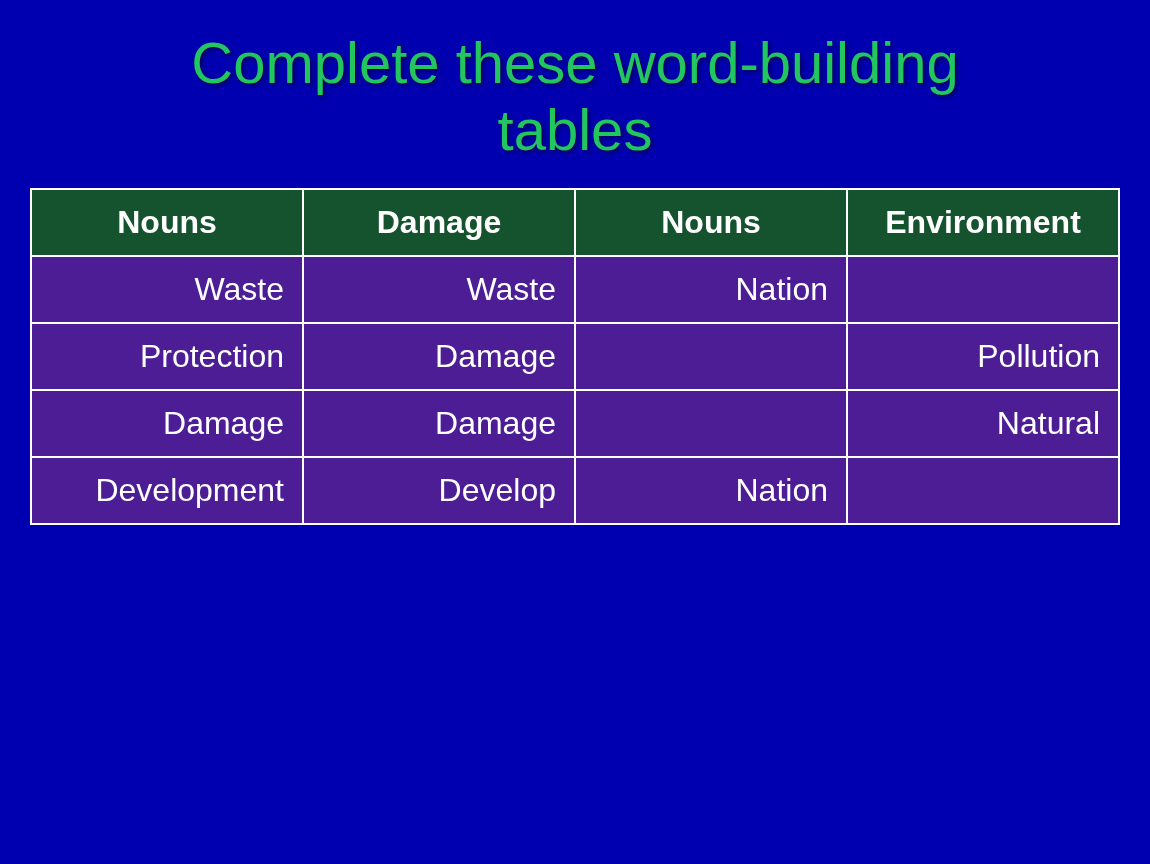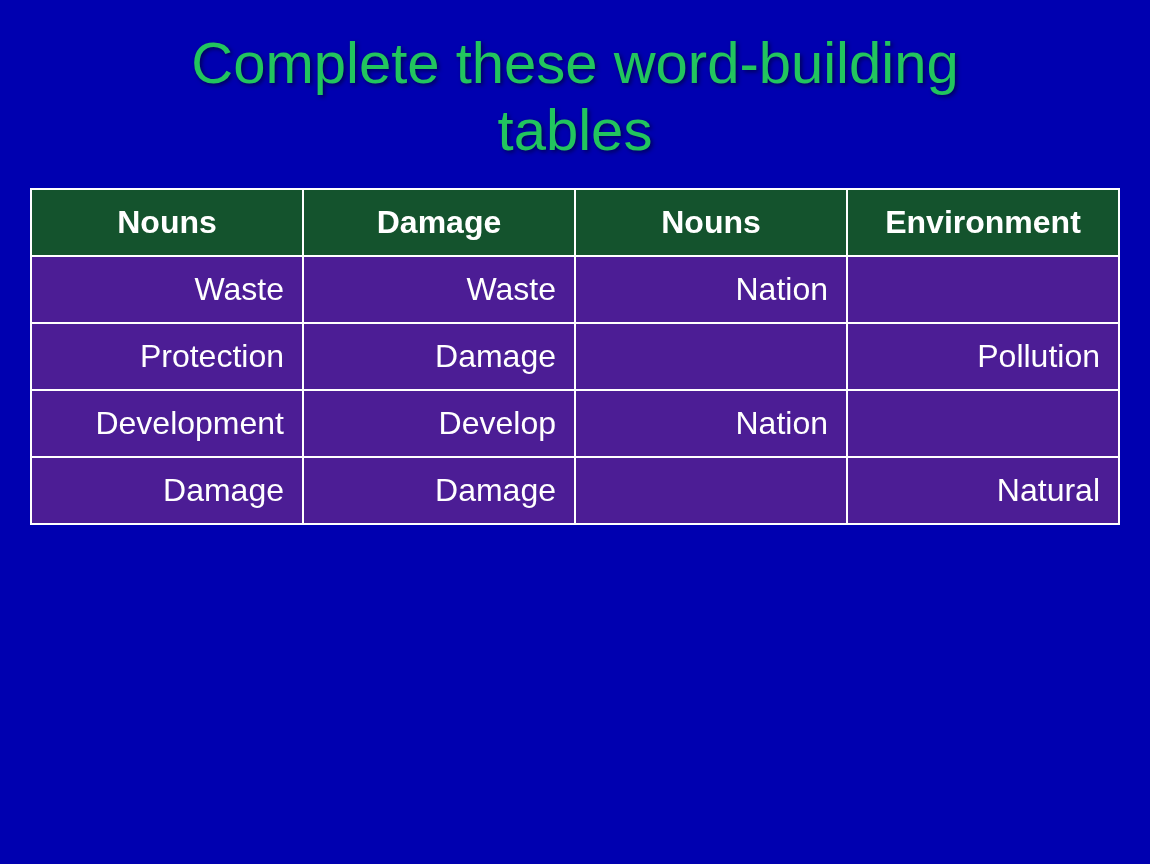--- a/index.html
+++ b/index.html
@@ -95,26 +95,26 @@
           <td>Nation</td>
           <td></td>
         </tr>
         <tr>
           <td>Protection</td>
           <td>Damage</td>
           <td></td>
           <td>Pollution</td>
         </tr>
         <tr>
+          <td>Damage</td>
+          <td>Damage</td>
+          <td></td>
+          <td>Natural</td>
+        </tr>
+        <tr>
           <td>Development</td>
           <td>Develop</td>
           <td>Nation</td>
           <td></td>
-        </tr>
-        <tr>
-          <td>Damage</td>
-          <td>Damage</td>
-          <td></td>
-          <td>Natural</td>
         </tr>
       </tbody>
   </table>
 </div>
 
 </body></html>

